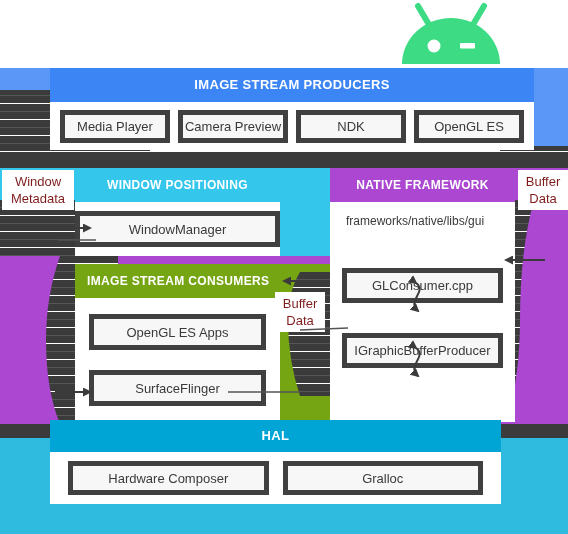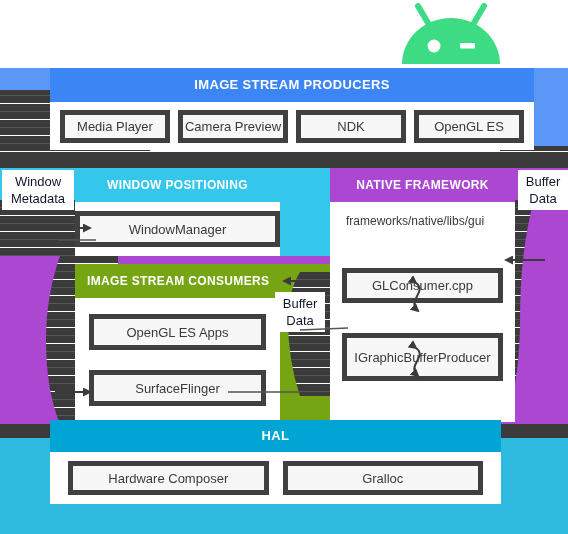--- a/index.html
+++ b/index.html
@@ -23,21 +23,21 @@
   .card-hd{color:#ffffff;font-weight:bold;text-align:center;
            letter-spacing:.35px;box-sizing:border-box;}
   .card-body{background:#ffffff;box-sizing:border-box;}
 
   
   .box{background:#f7f7f7;border:5px solid #404040;
        display:flex;align-items:center;justify-content:center;
        color:#3a3a3a;box-sizing:border-box;}
 
   
-  .tag{position:absolute;background:#ffffff;color:#0f172a;
+  .tag{position:absolute;background:#ffffff;color:#7f1d1d;
        text-align:center;line-height:17px;box-sizing:border-box;}
 
   svg.ov{position:absolute;left:0;top:0;width:568px;height:534px;
          pointer-events:none;}
 </style>
 </head>
 <body>
 
 <div id="stage">
 
@@ -117,21 +117,21 @@
     </div>
   </div>
 
   <div class="card" style="left:330px;top:168px;width:185px;height:254px;">
     <div class="card-hd" style="background:#ab47d0;height:34px;line-height:34px;font-size:12px;">NATIVE FRAMEWORK</div>
     <div class="card-body" style="height:220px;padding:0 12px;display:flex;flex-direction:column;border-radius:18px;">
       <div style="font-size:12px;color:#3a3a3a;padding:12px 0 10px 4px;">frameworks/native/libs/gui</div>
       <div style="height:30px;"></div>
       <div class="box" style="height:35px;font-size:13px;">GLConsumer.cpp</div>
       <div style="height:30px;"></div>
-      <div class="box" style="height:48px;font-size:13px;">IGraphicBufferProducer</div>
+      <div class="box" style="height:35px;font-size:13px;">IGraphicBufferProducer</div>
     </div>
   </div>
 
   <div class="card" style="left:50px;top:420px;width:451px;height:84px;">
     <div class="card-hd" style="background:#00a5d6;height:32px;line-height:32px;font-size:13px;">HAL</div>
     <div class="card-body" style="height:52px;display:flex;align-items:center;gap:14px;padding:0 18px;">
       <div class="box" style="flex:1;height:34px;font-size:13px;">Hardware Composer</div>
       <div class="box" style="flex:1;height:34px;font-size:13px;">Gralloc</div>
     </div>
   </div>

